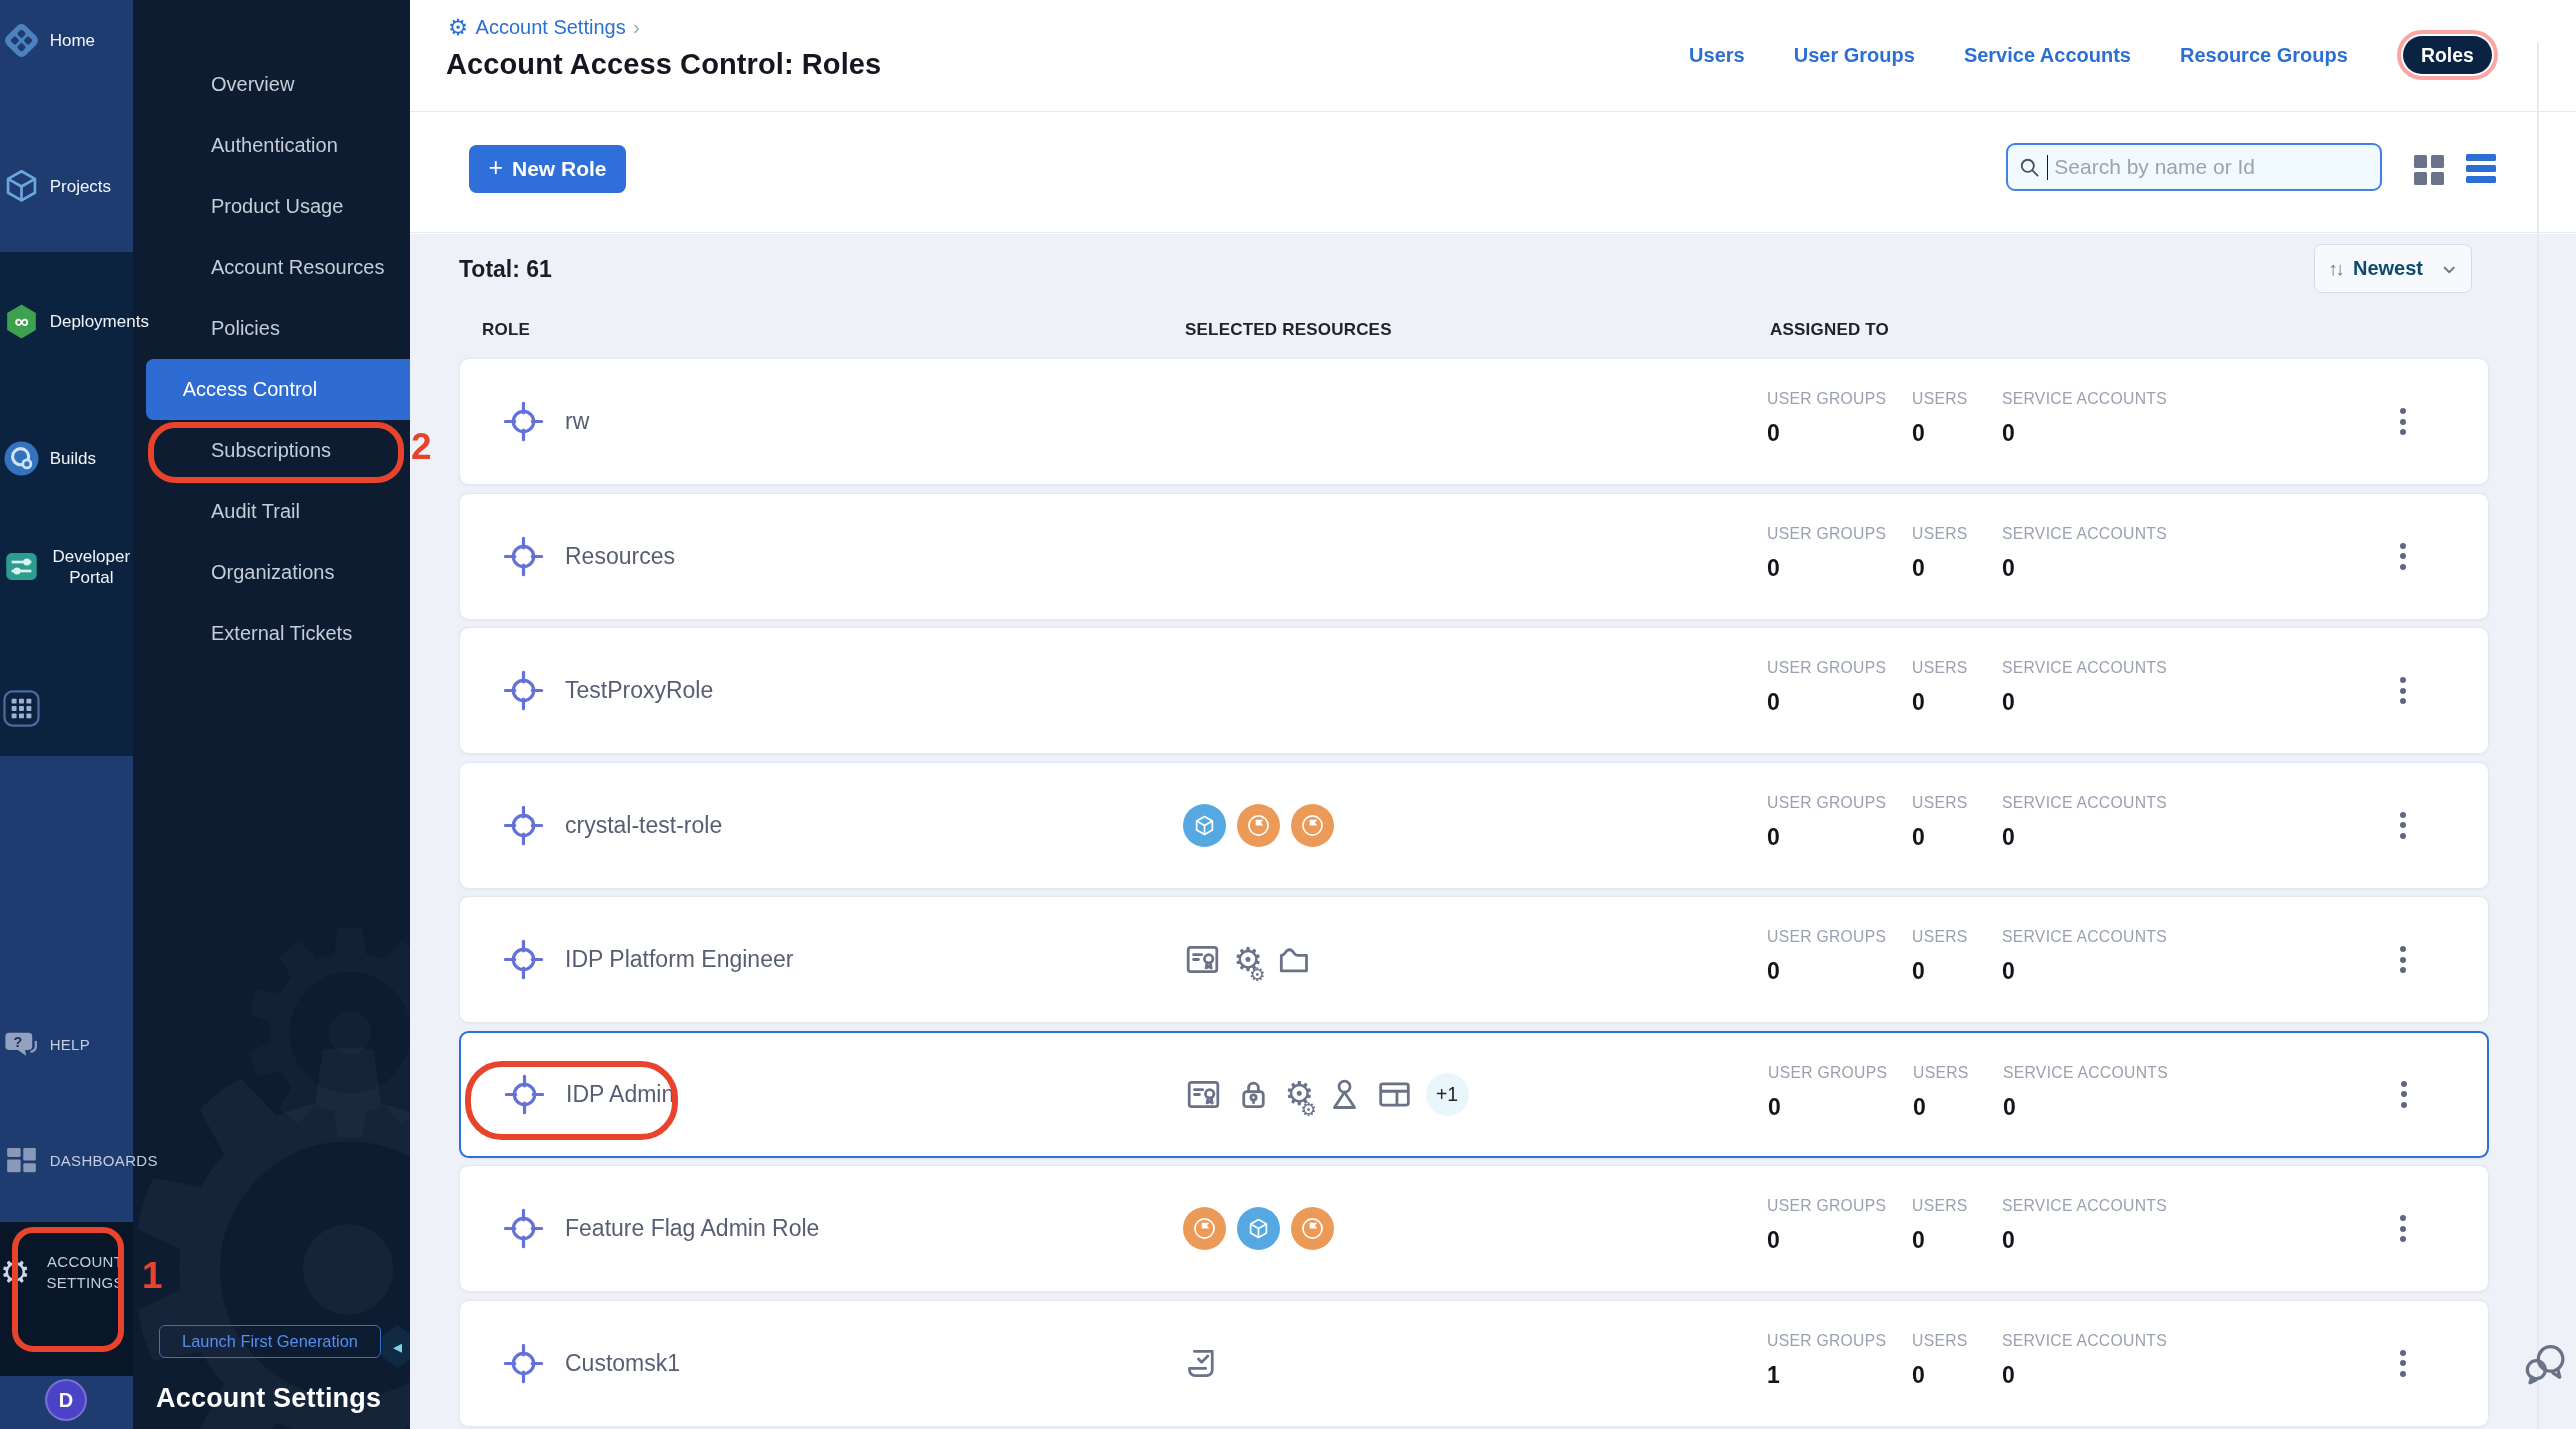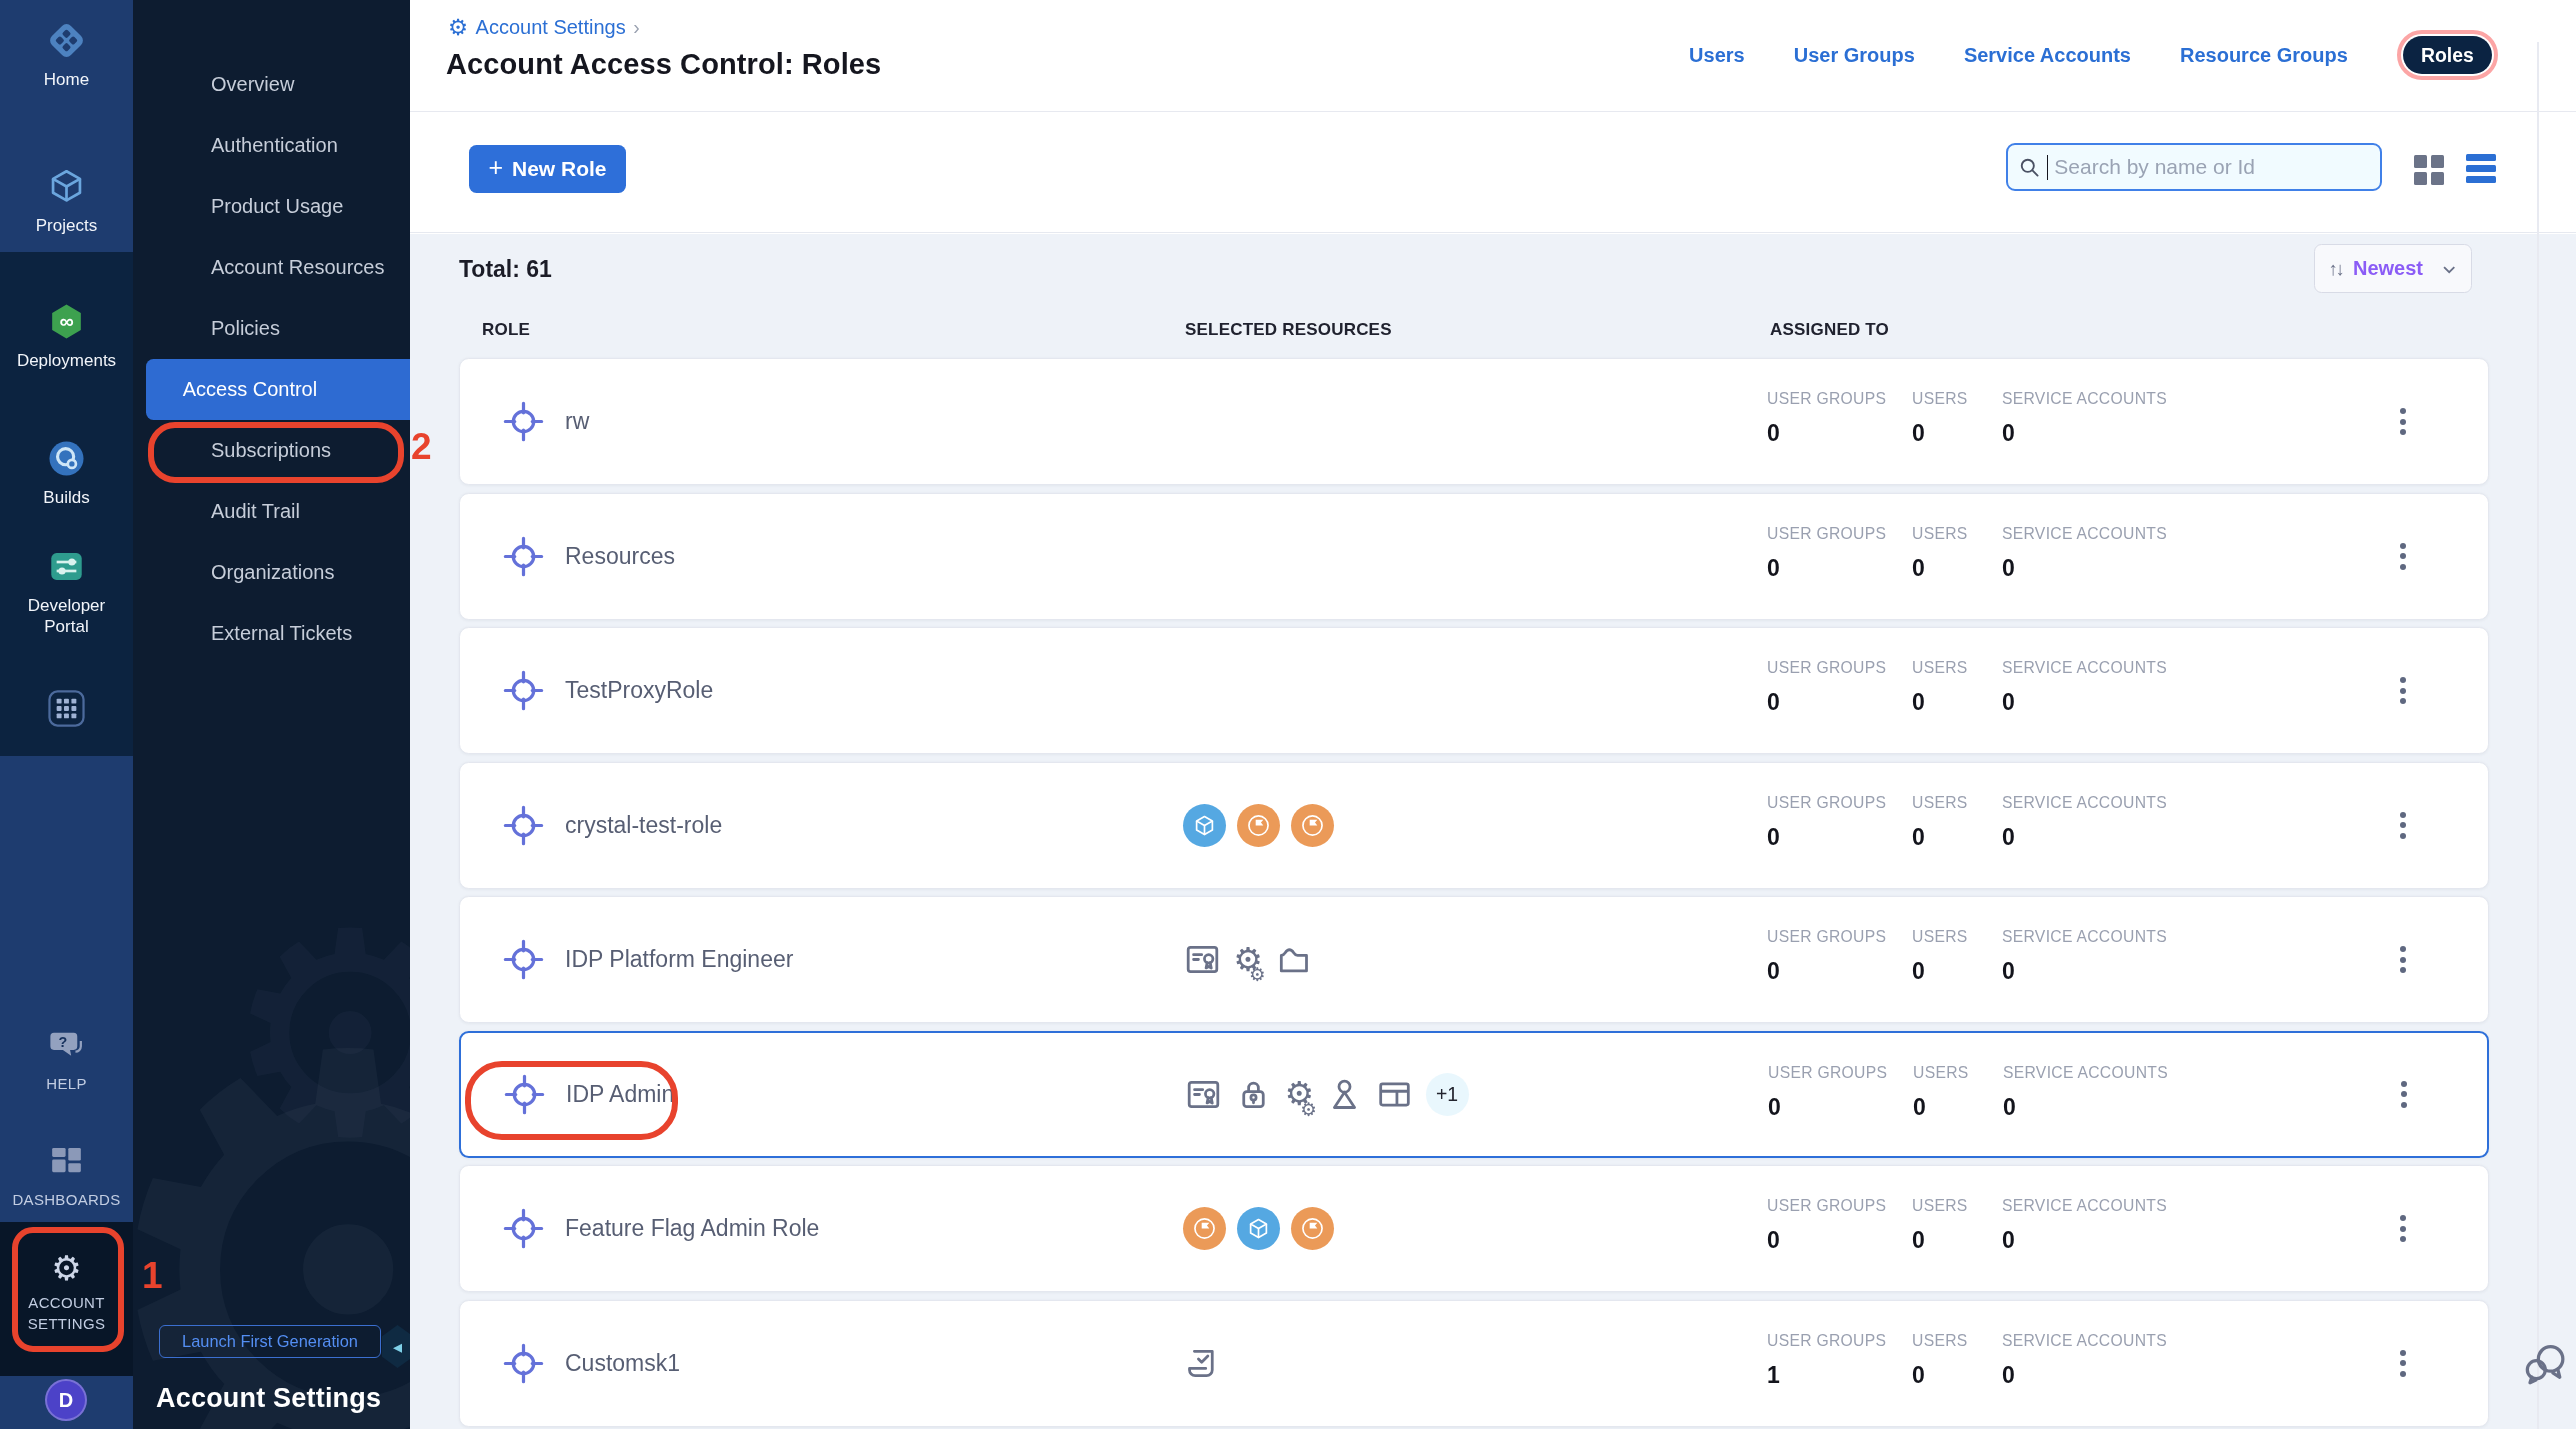--- a/index.html
+++ b/index.html
@@ -4,21 +4,21 @@
 <style>
   *{box-sizing:border-box;margin:0;padding:0}
   html,body{width:2576px;height:1430px;overflow:hidden}
   body{font-family:"Liberation Sans","DejaVu Sans",sans-serif;background:#fff;position:relative}
 
   
   .rail{position:absolute;left:0;top:0;width:133px;height:100%;background:#1e3c6f;z-index:10}
   .blk{position:absolute;left:0;width:100%}
   #blk-modules{top:252px;height:504px;background:#0c2340}
   #blk-account{top:1222px;height:154px;background:#081628}
-  .rail-item{position:absolute;left:0;width:133px;display:flex;flex-direction:column;align-items:center;gap:6.7px;cursor:pointer}
+  .rail-item{position:absolute;left:0;width:133px;display:flex;flex-direction:row;align-items:center;gap:6.7px;cursor:pointer}
   .ri-0{top:19.4px}.ri-1{top:165px}.ri-2{top:300px}.ri-3{top:437px}.ri-4{top:545px}
   .ri-5{top:687px}.ri-6{top:1023px}.ri-7{top:1139px}.ri-8{top:1251px}
   .ril{color:#f2f5fa;font-size:17px;text-align:center;line-height:21px;max-width:119px}
   .ri-6 .ril,.ri-7 .ril,.ri-8 .ril{font-size:15px;color:#c2cde2;letter-spacing:0.3px}
   .ric svg{width:43px;height:43px;display:block}
   .ric .gear-glyph{font-size:34px;line-height:1;color:#cdd6e8;display:block}
   .avatar{position:absolute;left:45px;top:1379px;width:42px;height:42px;border-radius:50%;background:#4c42c8;color:#fff;font-size:20px;font-weight:700;display:flex;align-items:center;justify-content:center;border:2.2px solid rgba(255,255,255,.25);cursor:pointer}
 
   
   .subnav{position:absolute;left:133px;top:0;width:277px;height:100%;background:#0d1c30;z-index:9;overflow:hidden}
@@ -54,21 +54,21 @@
   .search input::placeholder{color:#9aa3b4}
   .ic-grid{position:absolute;left:2005px;top:43px;display:grid;grid-template-columns:13.4px 13.4px;grid-template-rows:13.4px 13.4px;gap:3.7px;cursor:pointer}
   .ic-grid i{background:#6b7388;border-radius:1.5px}
   .ic-list{position:absolute;left:2057px;top:42px;display:flex;flex-direction:column;gap:4.5px;cursor:pointer}
   .ic-list i{width:30px;height:6.7px;background:#2b6fd4;border-radius:1.5px}
 
   .listarea{position:absolute;left:0;top:234px;right:0;bottom:0;background:#eef2f8}
   .total{position:absolute;left:50px;top:22.4px;font-size:23px;font-weight:700;color:#1b1c27}
   .sort{position:absolute;left:1905px;top:10.4px;width:158px;height:49px;background:#f8f9fc;border:1.5px solid #d8dbe6;border-radius:7.5px;display:flex;align-items:center;padding:0 13.4px;gap:10.4px;cursor:pointer}
   .sort .updown{color:#6a7188;font-size:18.6px;letter-spacing:-2.2px}
-  .sort .sort-label{font-size:20px;font-weight:600;color:#8b5cf6;flex:1}
+  .sort .sort-label{font-size:20px;font-weight:600;color:#0c4a6e;flex:1}
   .cols{position:absolute;top:86px;left:0;right:0;height:22.4px;font-size:17px;font-weight:700;color:#20222f;letter-spacing:0.2px}
   .cols span{position:absolute;white-space:nowrap}
   .col-role{left:73px}.col-res{left:776px}.col-asg{left:1361px}
 
   #rows{position:absolute;left:50px;top:124px;width:2030px}
   .row{position:relative;height:127px;margin-bottom:7.5px;background:#fff;border:1.5px solid #e4e7ef;border-radius:9.7px;box-shadow:0 0.7px 3px rgba(25,35,65,.05);display:flex;align-items:center;padding-left:42px}
   .row.highlight{border:2.2px solid #2e6fd9}
   .role-ic svg{width:43px;height:43px;display:block}
   .role-name{margin-left:20px;font-size:23px;color:#575e73;cursor:pointer}
   .res{position:absolute;left:723px;top:0;height:100%;display:flex;align-items:center;gap:11.2px}

